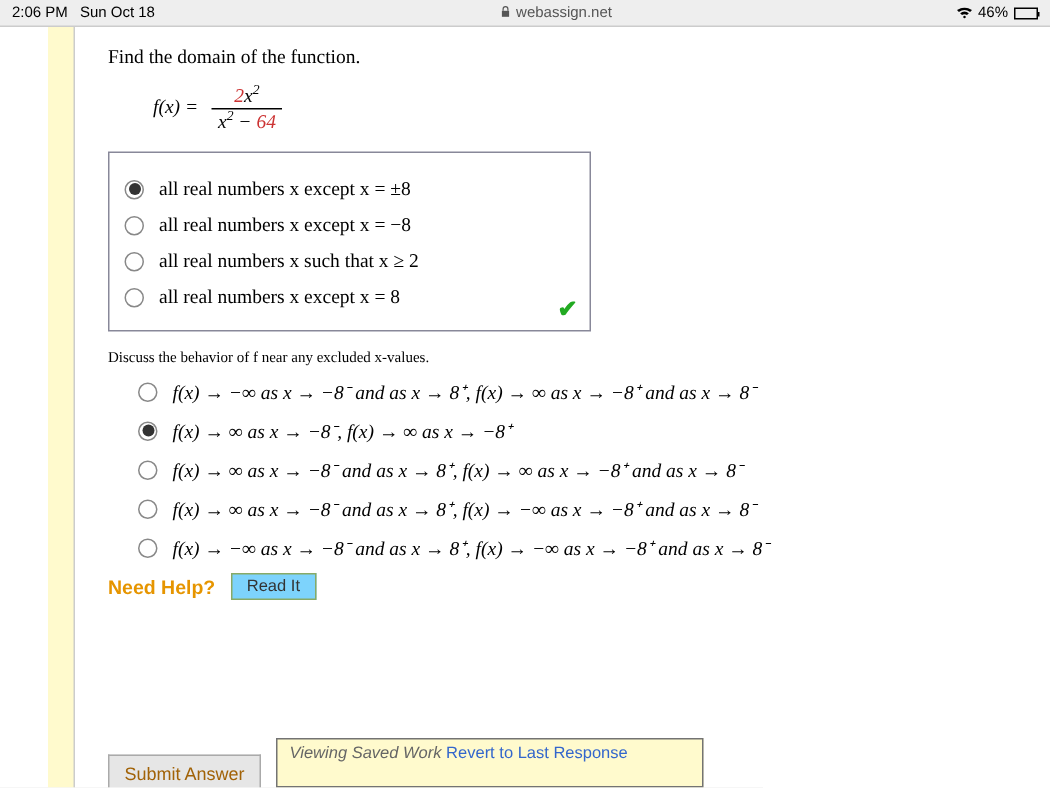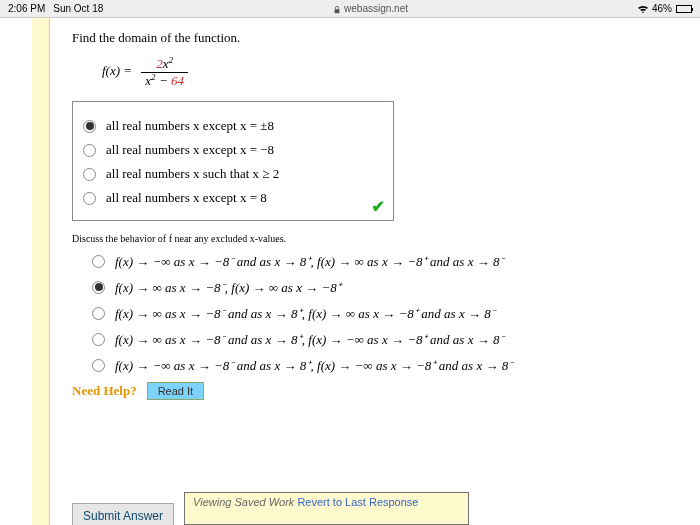--- a/index.html
+++ b/index.html
@@ -27,24 +27,24 @@
   .options-box { border: 1px solid #889; padding: 8px 10px 6px 10px; width: 322px; position: relative; }
   .option-row { display: flex; align-items: center; gap: 10px; margin: 8px 0; font-size: 13px; }
   .radio { width: 13px; height: 13px; border: 1px solid #888; border-radius: 50%; display: inline-block; flex-shrink: 0; position: relative; }
   .radio.selected::after { content: ''; position: absolute; top: 1.5px; left: 1.5px; width: 8px; height: 8px; border-radius: 50%; background: #333; }
   .check { position: absolute; bottom: 4px; right: 8px; color: #2a2; font-size: 16px; font-weight: bold; }
   .q2-prompt { margin-top: 12px; font-size: 10px; }
   .q2-options { margin-top: 6px; }
   .q2-options .option-row { margin-left: 20px; font-style: italic; }
   .q2-options .option-row .radio { font-style: normal; }
   .help-row { margin-top: 8px; display: flex; align-items: center; gap: 10px; }
-  .need-help { color: #e69500; font-weight: bold; font-family: Liberation Serif, serif; font-size: 13px; }
+  .need-help { color: #e69500; font-weight: bold; font-family: Liberation Sans, sans-serif; font-size: 13px; }
   .read-it { background: #7dd3fc; border: 1px solid #8a6; padding: 2px 10px; font-size: 11px; font-family: Arial, sans-serif; color: #333; }
   .footer { position: absolute; bottom: 0; left: 72px; display: flex; align-items: flex-end; gap: 10px; }
-  .submit-btn { background: #e6e6e6; border: 1px solid #aaa; border-bottom: none; padding: 5px 10px 2px 10px; font-size: 12px; font-family: Arial, sans-serif; color: #0c4a6e; }
+  .submit-btn { background: #e6e6e6; border: 1px solid #aaa; border-bottom: none; padding: 5px 10px 2px 10px; font-size: 12px; font-family: Arial, sans-serif; color: #a16207; }
   .saved-work { background: #fffacd; border: 1px solid #737373; padding: 3px 50px 16px 8px; font-size: 11px; font-family: Arial, sans-serif; font-style: italic; color: #666; }
   .saved-work .revert { color: #3366cc; font-style: normal; }
   sup { font-size: 0.7em; vertical-align: super; line-height: 0; }
 </style>
 </head>
 <body>
 
 <div class="status-bar">
   <div class="status-left">
     <span>2:06 PM</span>

